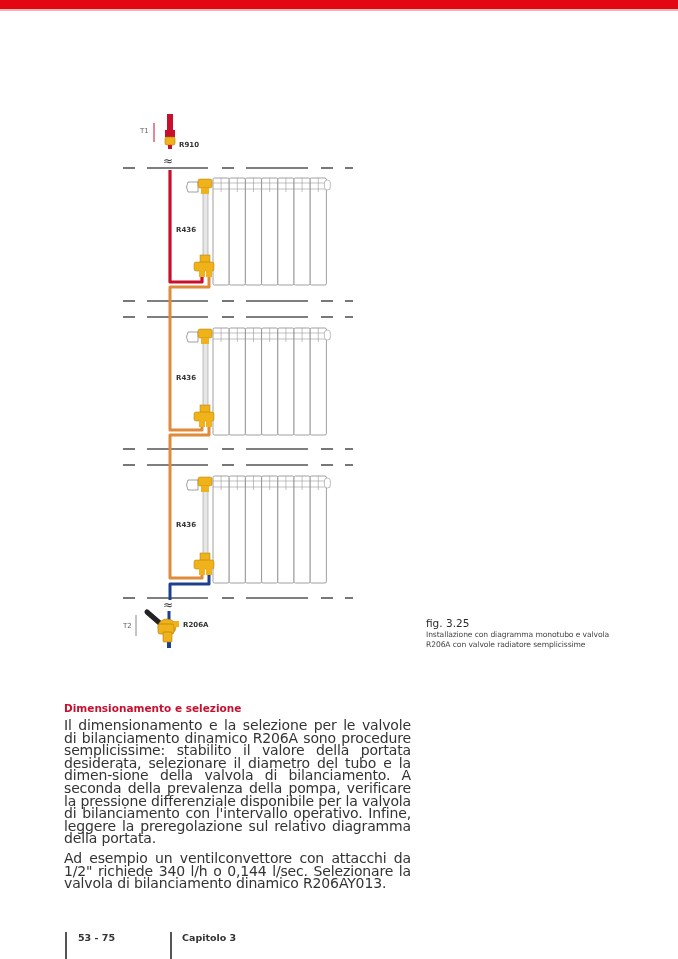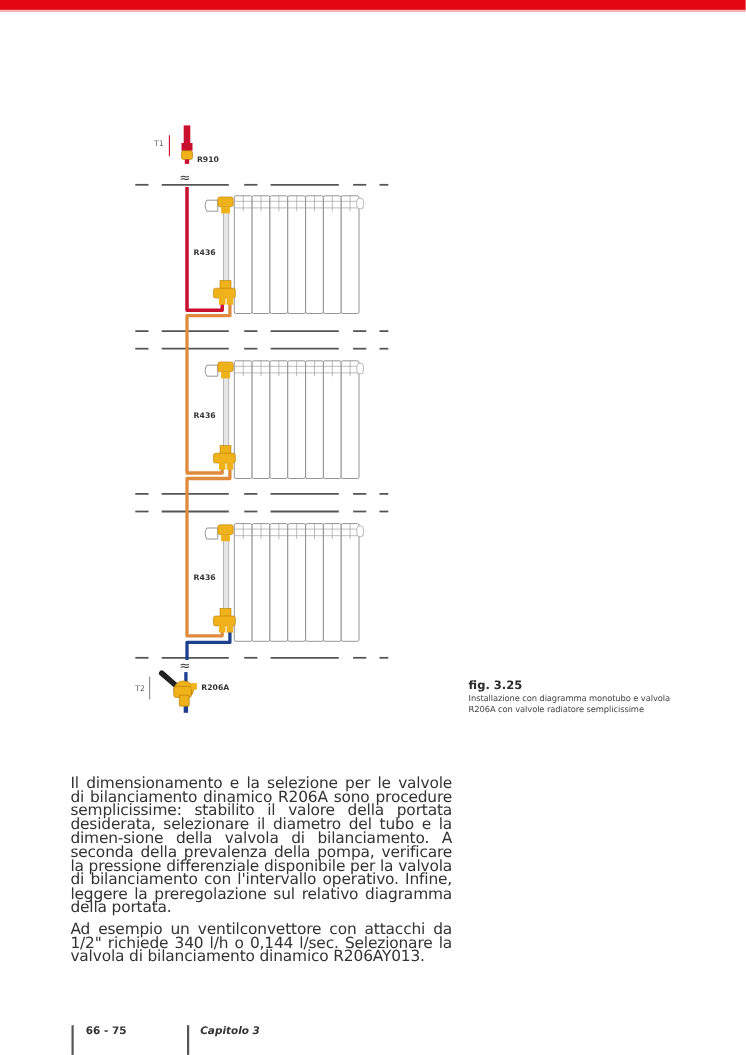--- a/index.html
+++ b/index.html
@@ -4,28 +4,28 @@
 <style>
   html, body { margin:0; padding:0; }
   body { width:678px; height:959px; background:#ffffff; position:relative; overflow:hidden;
          font-family:"DejaVu Sans", sans-serif; color:#2b2b2b; }
   .topbar { position:absolute; left:0; top:0; width:678px; height:9px; background:#e30613; }
   .topbar-shadow { position:absolute; left:0; top:9px; width:678px; height:2px; background:#f4b3b6; }
   .diagram { position:absolute; left:0; top:0; width:678px; height:680px; }
   .diag-label { font-family:"DejaVu Sans", sans-serif; font-size:7px; font-weight:bold; fill:#333; }
   .diag-label-light { font-family:"DejaVu Sans", sans-serif; font-size:7px; fill:#666; }
   .fig-caption { position:absolute; left:426px; top:617px; width:220px; }
-  .fig-number { font-size:10.5px; font-weight:bold; color:#2b2b2b; margin:0; line-height:13px; }
+  .fig-number { font-size:10.5px; font-weight:normal; color:#2b2b2b; margin:0; line-height:13px; }
   .fig-text { font-size:7.6px; color:#444; margin:0; line-height:9.6px; letter-spacing:-0.1px; }
   .section { position:absolute; left:64px; top:702px; width:347px; }
   .section-title { color:#c8102e; font-size:10.5px; font-weight:bold; margin:0 0 4px 0; line-height:13px; }
   .para { font-size:14px; line-height:12.6px; color:#333; margin:4px 0 7px 0; text-align:justify; letter-spacing:-0.15px; }
   .footer-rule { position:absolute; width:1.5px; background:#555; }
   .footer-page { position:absolute; left:78px; top:932px; font-size:9.5px; font-weight:bold; color:#333; }
-  .footer-chapter { position:absolute; left:182px; top:932px; font-size:9.5px; font-weight:bold; color:#333;font-style:italic; }
+  .footer-chapter { position:absolute; left:182px; top:932px; font-size:9.5px; font-weight:bold; color:#333; }
 </style>
 </head>
 <body>
 
 <div class="topbar"></div>
 <div class="topbar-shadow"></div>
 
 <svg class="diagram" viewBox="0 0 678 680" xmlns="http://www.w3.org/2000/svg">
   <g id="floors" stroke="#555" stroke-width="1.6">
       <line x1="123" y1="168" x2="135" y2="168"></line>
@@ -199,20 +199,21 @@
   <text class="diag-label" x="176" y="527">R436</text>
 </svg>
 
 <div class="fig-caption">
   <p class="fig-number">fig. 3.25</p>
   <p class="fig-text">Installazione con diagramma monotubo e valvola</p>
   <p class="fig-text">R206A con valvole radiatore semplicissime</p>
 </div>
 
 <div class="section">
+  <h2 class="section-title">Dimensionamento e selezione</h2>
   <p class="para">Il dimensionamento e la selezione per le valvole di bilanciamento dinamico R206A sono procedure semplicissime: stabilito il valore della portata desiderata, selezionare il diametro del tubo e la dimen-sione della valvola di bilanciamento. A seconda della prevalenza della pompa, verificare la pressione differenziale disponibile per la valvola di bilanciamento con l'intervallo operativo. Infine, leggere la preregolazione sul relativo diagramma della portata.</p>
   <p class="para">Ad esempio un ventilconvettore con attacchi da 1/2" richiede 340 l/h o 0,144 l/sec. Selezionare la valvola di bilanciamento dinamico R206AY013.</p>
 </div>
 
 <div class="footer-rule" style="left:65px; top:932px; height:27px;"></div>
-<div class="footer-page">66 - 75</div>
+<div class="footer-page">53 - 75</div>
 <div class="footer-rule" style="left:170px; top:932px; height:27px;"></div>
 <div class="footer-chapter">Capitolo 3</div>
 
 </body></html>

